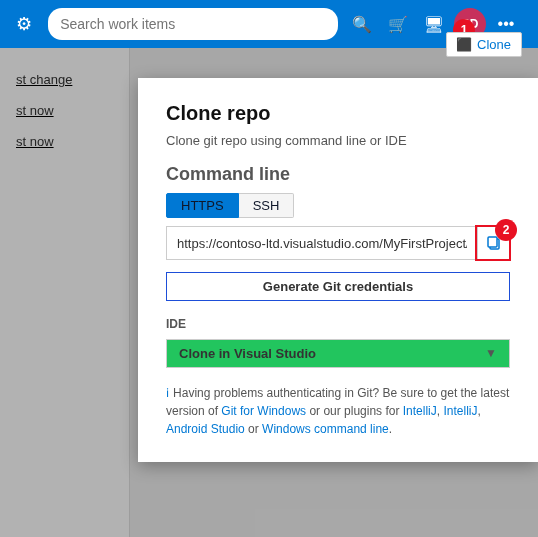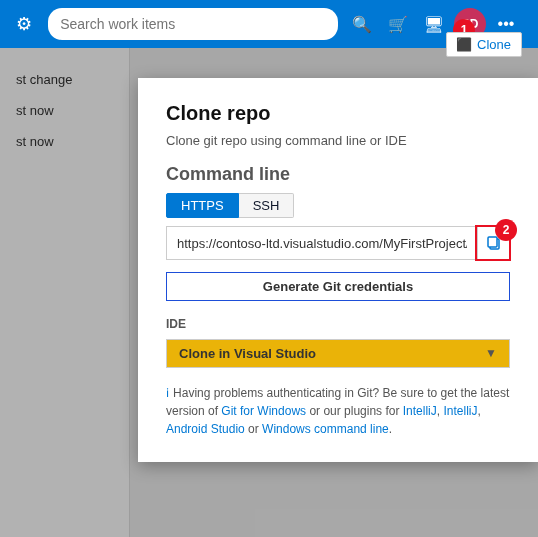--- a/index.html
+++ b/index.html
@@ -85,20 +85,21 @@
       position: absolute;
       right: 8px;
       top: 8px;
     }
 
     
     .main {
       display: flex;
       height: calc(537px - 48px);
       position: relative;
+      text-decoration: underline;
     }
 
     
     .sidebar-stub {
       width: 130px;
       background: #fff;
       border-right: 1px solid #e0e0e0;
       padding: 16px 0;
     }
     .sidebar-item {
@@ -157,21 +158,21 @@
       font-size: 13px;
       cursor: pointer;
       border: 1px solid #ccc;
       background: #f5f5f5;
       color: #0f172a;
     }
     .protocol-tab:first-child { border-radius: 2px 0 0 2px; }
     .protocol-tab:last-child { border-radius: 0 2px 2px 0; border-left: none; }
     .protocol-tab.active {
       background: #0078d4;
-      color: #ffffff;
+      color: #0f172a;
       border-color: #0078d4;
     }
 
     
     .url-row {
       display: flex;
       align-items: center;
       border: 1px solid #ccc;
       margin-bottom: 12px;
       position: relative;
@@ -224,21 +225,21 @@
       color: #555;
       font-weight: 600;
       margin-bottom: 8px;
     }
     .ide-dropdown {
       display: flex;
       align-items: flex-start;
       border: 1px solid #ccc;
       padding: 6px 12px;
       cursor: pointer;
-      background: #eab308;
+      background: #22c55e;
       margin-bottom: 16px;
       justify-content: space-between;
     }
     .ide-dropdown span {
       font-size: 13px;
       font-weight: 600;
       color: #333;
     }
     .ide-dropdown .chevron {
       font-size: 12px;

